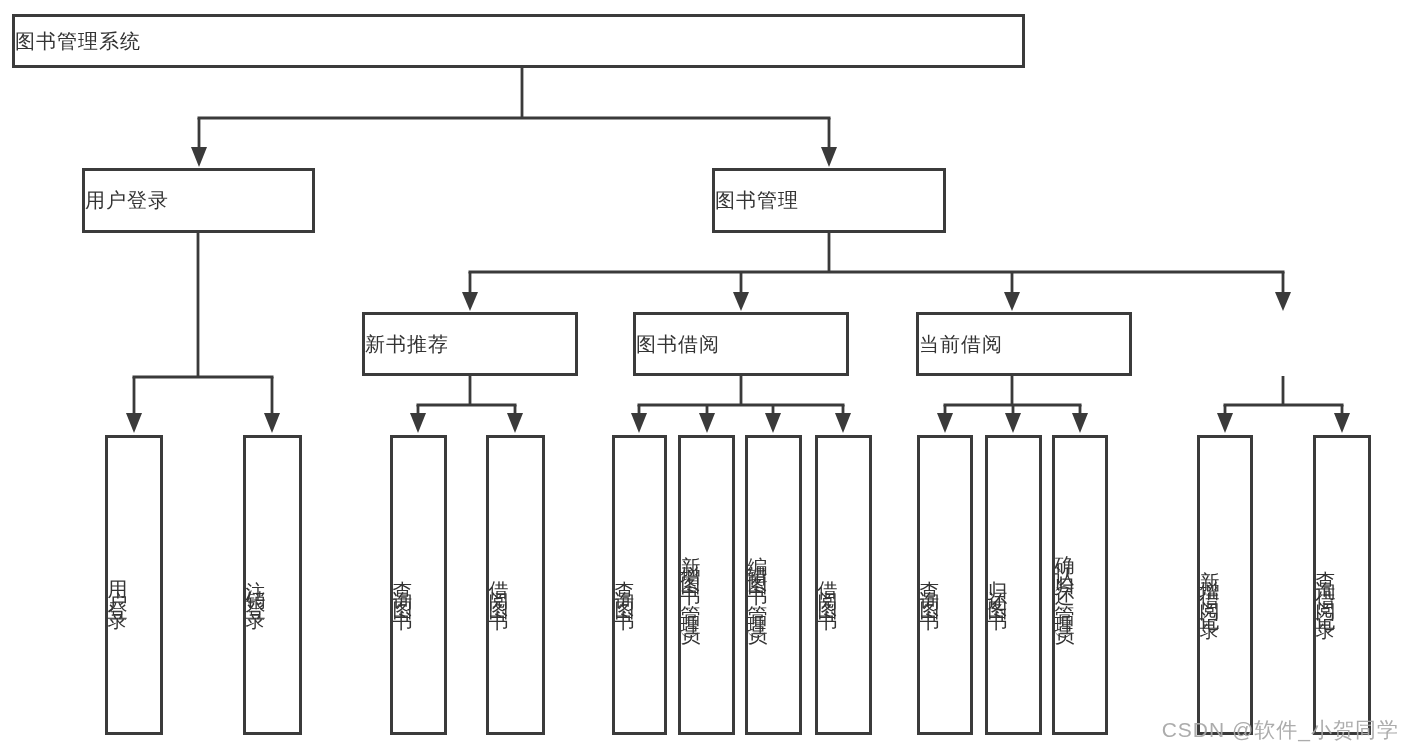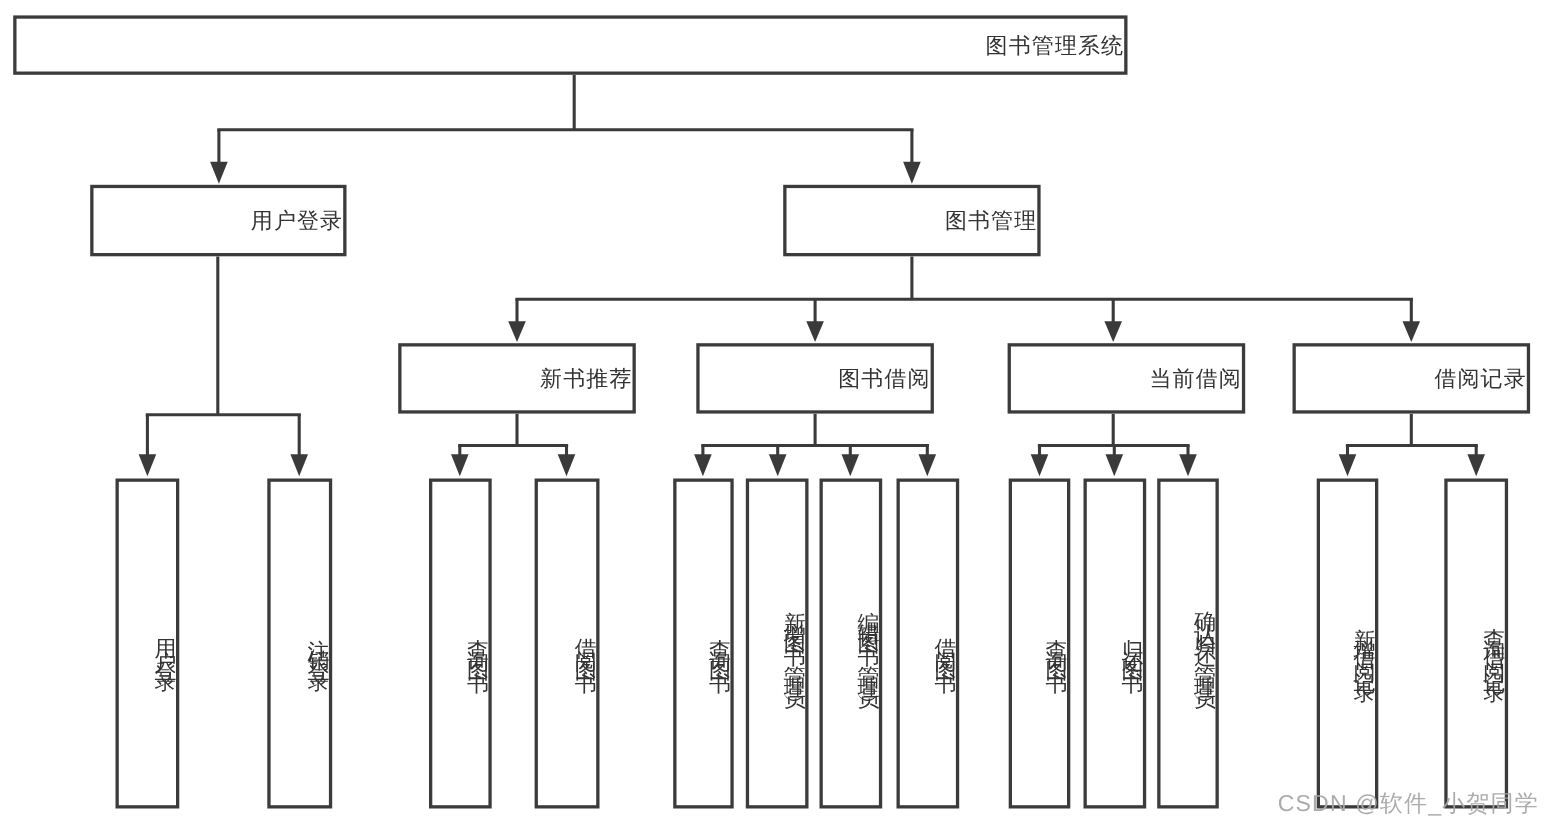--- a/index.html
+++ b/index.html
@@ -11,21 +11,21 @@
     overflow:hidden;
   }
   .connectors{position:absolute;left:0;top:0;width:1405px;height:747px;}
   .connectors line{stroke:#3a3a3a;stroke-width:2.8;}
   .connectors polygon{fill:#3a3a3a;}
   .node{
     position:absolute;
     box-sizing:border-box;
     border:3px solid #3b3b3b;
     background:#ffffff;
-    display:flex;align-items:center;justify-content:flex-end;
+    display:flex;align-items:center;justify-content:flex-start;
     color:#333333;
   }
   .hlabel{font-size:20px;letter-spacing:1px;white-space:nowrap;}
   .leaf .vlabel{
     writing-mode:vertical-rl;
     text-orientation:mixed;
     font-size:20px;
     line-height:1;
     letter-spacing:10px;
     color:#333333;
@@ -135,23 +135,20 @@
 
   <div class="node" style="left:712px;top:168px;width:234px;height:65px;">
     <span class="hlabel">图书管理</span>
   </div>
   <div class="node" style="left:633px;top:312px;width:216px;height:64px;">
     <span class="hlabel">图书借阅</span>
   </div>
   <div class="node" style="left:904px;top:312px;width:216px;height:64px;margin-left:12px;">
     <span class="hlabel">当前借阅</span>
   </div>
-  <div class="node" style="left:1175px;top:312px;width:216px;height:64px;">
-    <span class="hlabel">借阅记录</span>
-  </div>
 
   <div class="node leaf" style="left:105px;top:435px;width:58px;height:300px;">
     <span class="vlabel">用户登录</span>
   </div>
   <div class="node leaf" style="left:243px;top:435px;width:59px;height:300px;">
     <span class="vlabel">注销登录</span>
   </div>
   <div class="node leaf" style="left:390px;top:435px;width:57px;height:300px;">
     <span class="vlabel">查询图书</span>
   </div>

